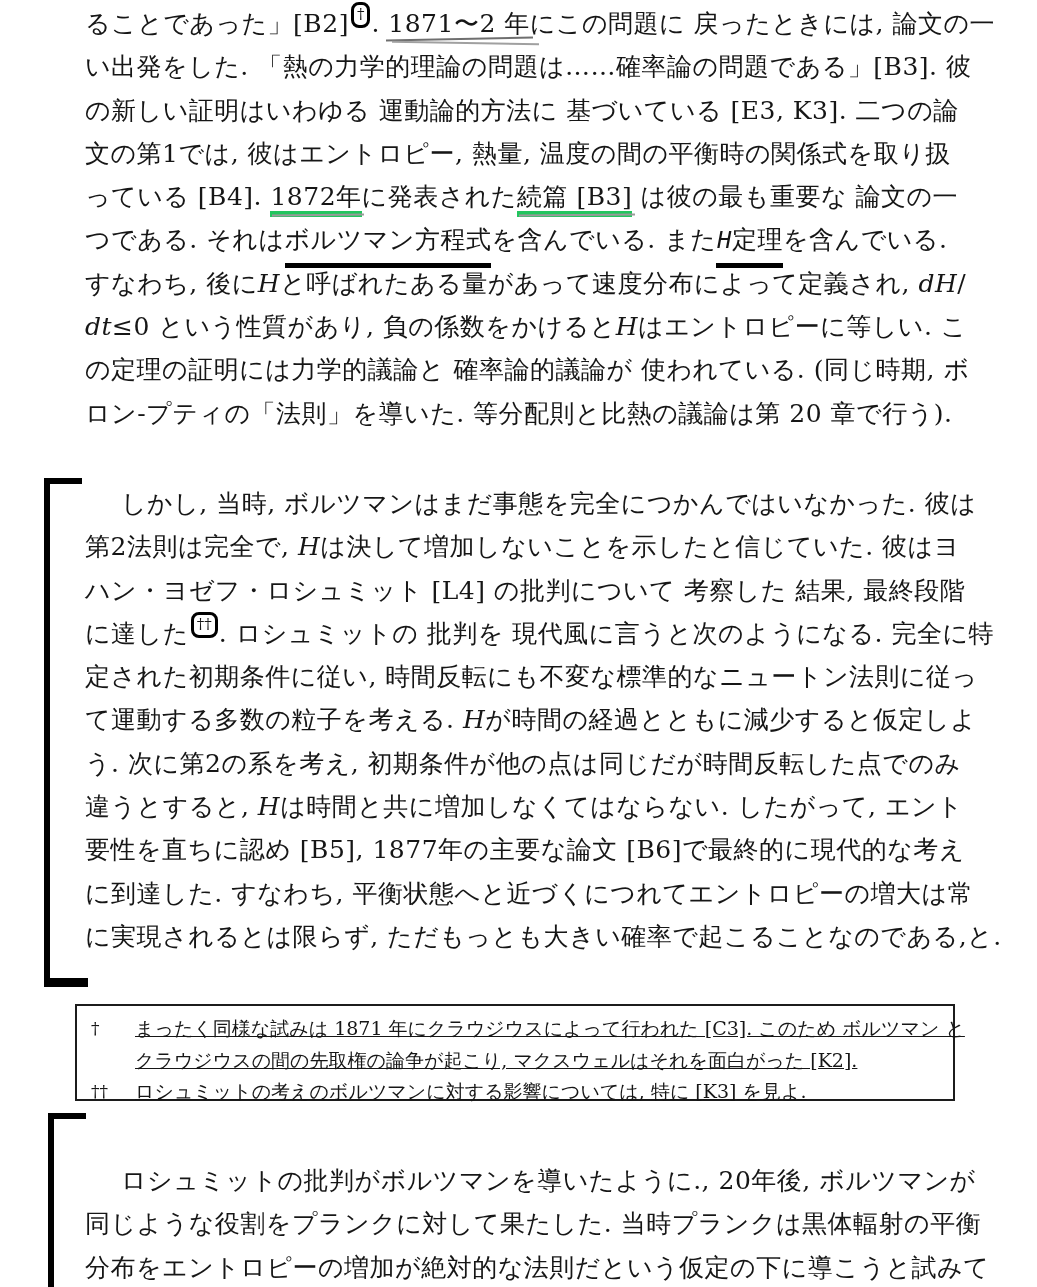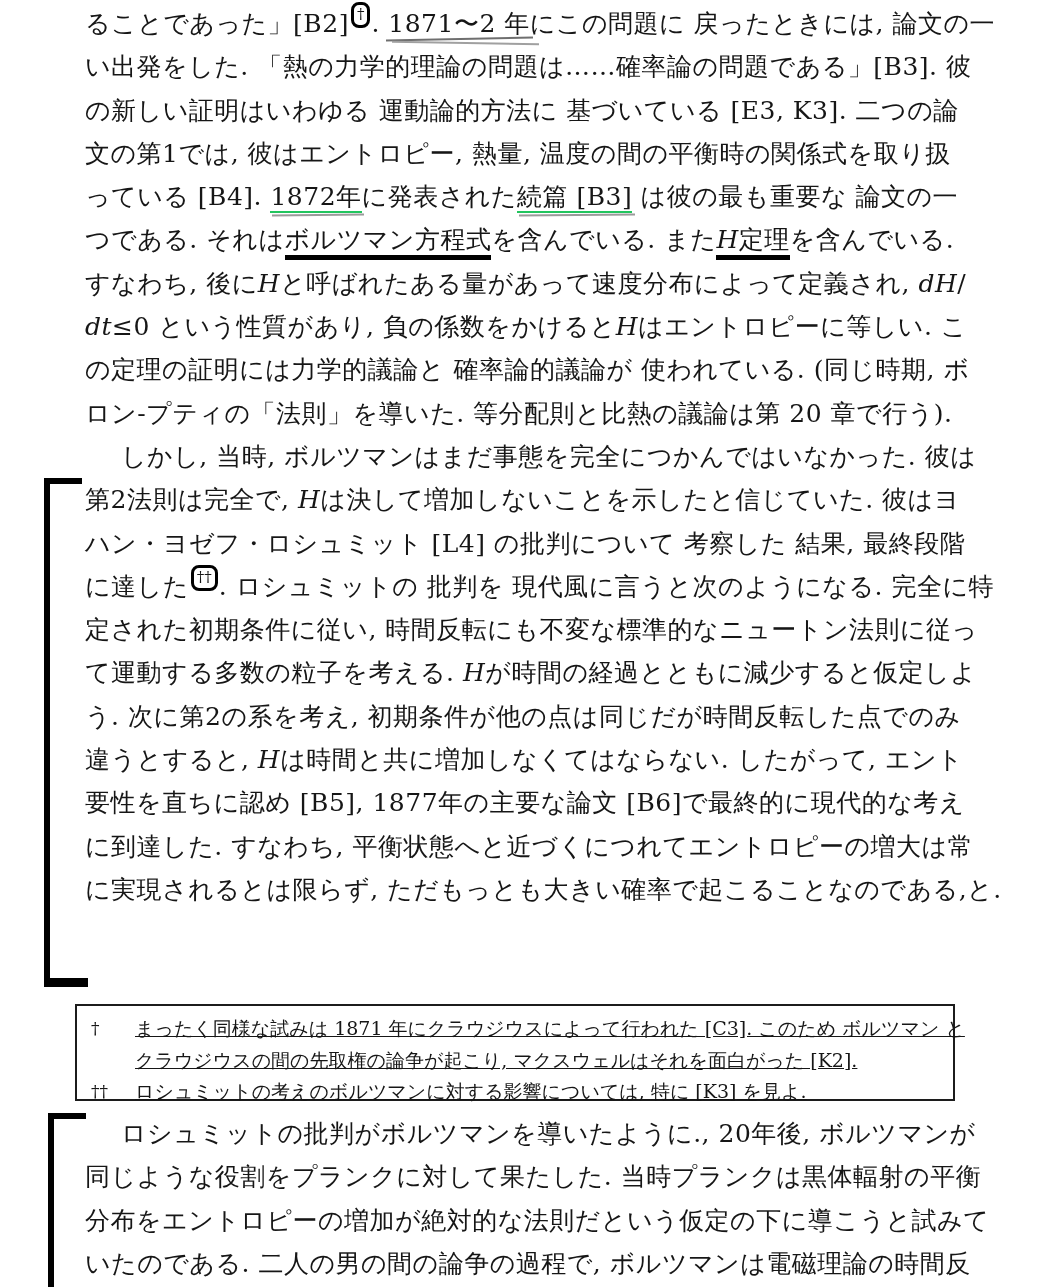--- a/index.html
+++ b/index.html
@@ -6,27 +6,27 @@
   body{
     width:1037px;height:1287px;position:relative;background:#ffffff;
     font-family:"DejaVu Serif","Liberation Serif",serif;
     color:#161616;overflow:hidden;
   }
   .textblock{position:absolute;left:85px;width:918px;}
   .tline{
     height:43.3px;line-height:43.3px;font-size:25px;white-space:nowrap;
     letter-spacing:0.5px;
   }
-  .tline.indent{padding-left:36px;}
+  .tline.indent{padding-left:36px;margin-top:47px;}
   .seg{display:inline;}
   .i{font-style:italic;font-family:"DejaVu Serif","Liberation Serif",serif;}
   
-  .ui{border-bottom:5px solid #000;padding-bottom:1px;}
+  .ui{border-bottom:5px solid #000;padding-bottom:7px;font-family:Liberation Mono, monospace;}
   
-  .up{position:relative;border-bottom:2px solid #22c55e;}
+  .up{position:relative;border-bottom:6px solid #22c55e;}
   .up::after{
     content:"";position:absolute;left:2px;right:-3px;bottom:-5px;height:2px;
     background:#9a9a9a;transform:rotate(-0.6deg);
   }
   
   .upw{position:relative;}
   .upw::before{
     content:"";position:absolute;left:-2px;right:-4px;bottom:-2px;height:2px;
     background:#6f6f6f;transform:rotate(-1.2deg);
   }

